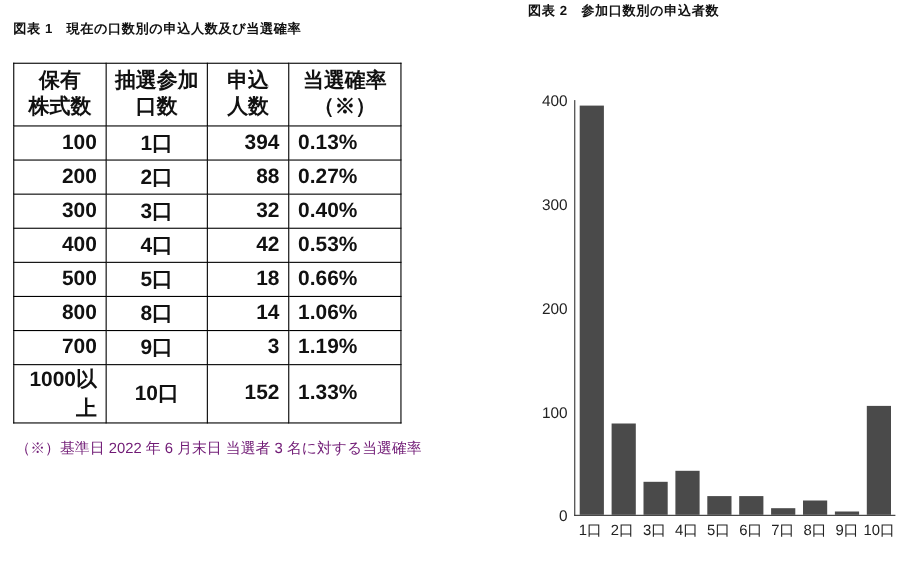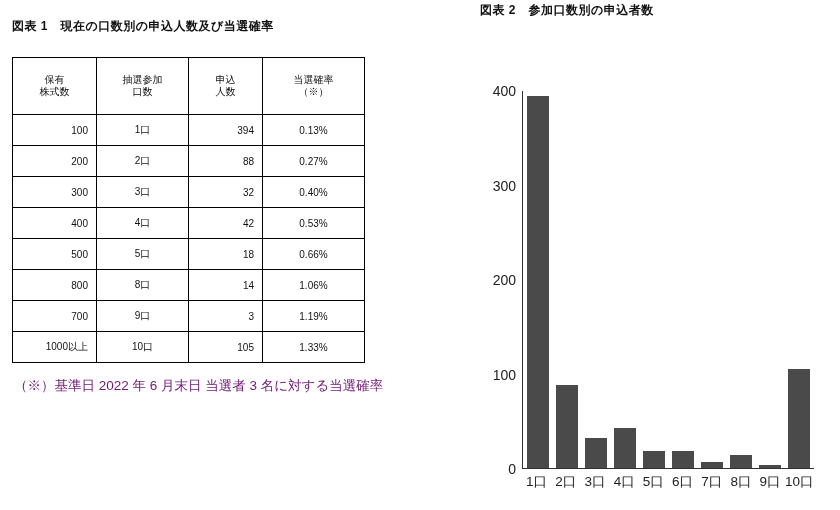--- a/index.html
+++ b/index.html
@@ -42,22 +42,22 @@
     margin-left: 4px;
     border-collapse: collapse;
     table-layout: fixed;
     width: 352px;
   }
   table.data-table th,
   table.data-table td {
     border: 1px solid #000000;
     height: 30px;
     padding: 0 8px;
-    font-size: 10px;
-    font-weight: normal;
+    font-size: 19px;
+    font-weight: bold;
     color: #111;
   }
   table.data-table th {
     text-align: center;
     vertical-align: middle;
     line-height: 1.25;
     height: 52px;
     padding: 2px 4px;
   }
   table.data-table th .l1,
@@ -70,21 +70,21 @@
   col.c3 { width: 74px; }
   col.c4 { width: 102px; }
 
   td.num {
     text-align: right;
   }
   td.kuchi {
     text-align: center;
   }
   td.prob {
-    text-align: center;
+    text-align: left;
   }
   .note {
     margin-top: 14px;
     margin-left: 6px;
     font-size: 13.5px;
     color: #701a75;
     white-space: nowrap;
   }
 
   
@@ -240,21 +240,21 @@
         </tr>
         <tr>
           <td class="num">700</td>
           <td class="kuchi">9口</td>
           <td class="num">3</td>
           <td class="prob">1.19%</td>
         </tr>
         <tr>
           <td class="num">1000以上</td>
           <td class="kuchi">10口</td>
-          <td class="num">105</td>
+          <td class="num">152</td>
           <td class="prob">1.33%</td>
         </tr>
       </tbody>
     </table>
 
     <div class="note">（※）基準日 2022 年 6 月末日  当選者 3 名に対する当選確率</div>
   </div>
 
   <div class="right-block">
     <div class="fig-title fig2-title">図表 2　参加口数別の申込者数</div>

